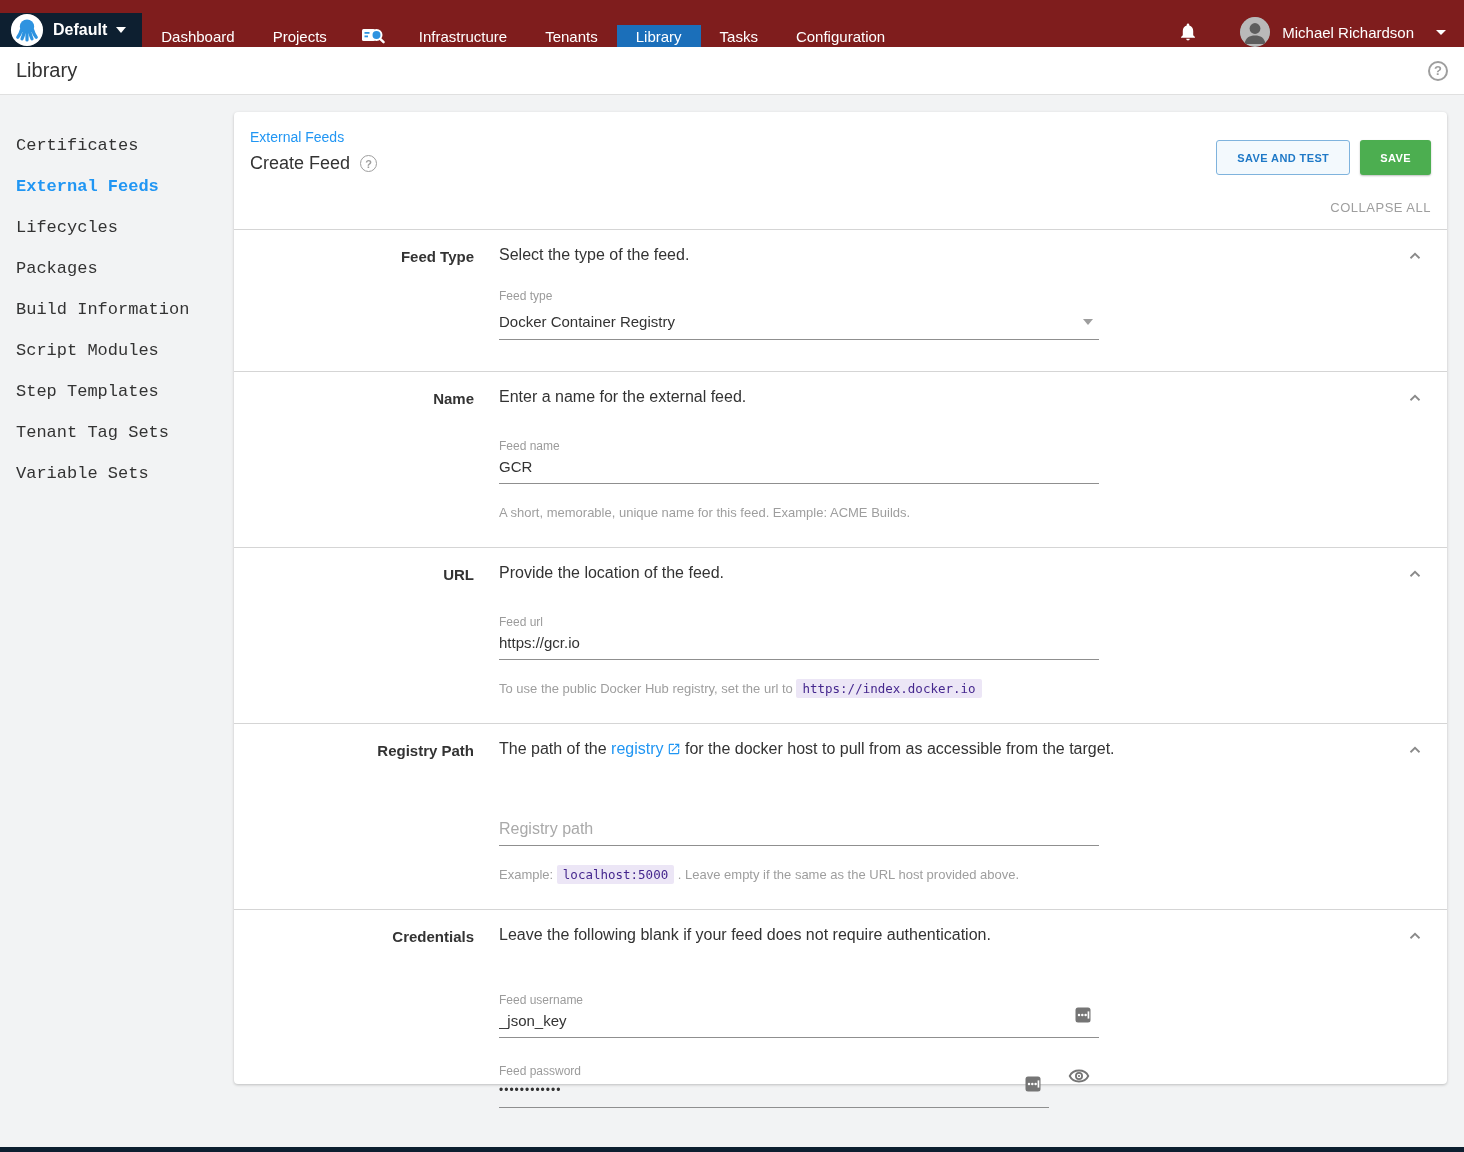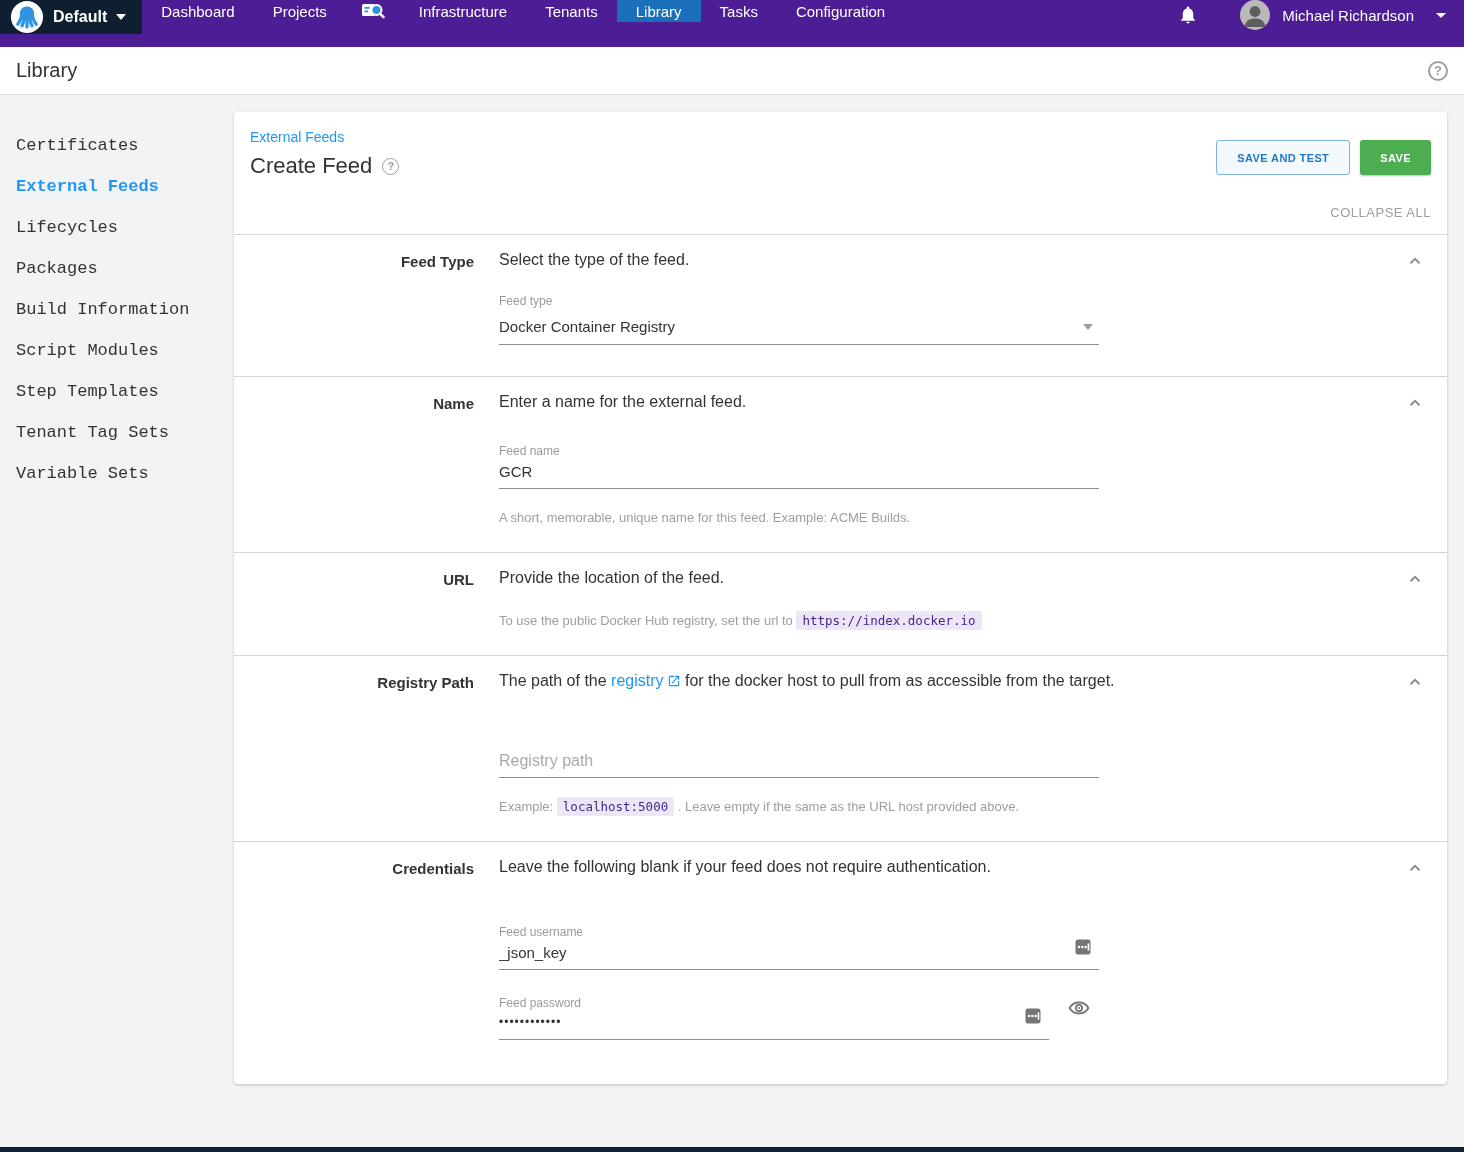--- a/index.html
+++ b/index.html
@@ -1,20 +1,20 @@
 <!DOCTYPE html>
 <html><head>
 <meta charset="utf-8">
 <style>
   * { margin:0; padding:0; box-sizing:border-box; }
   html,body { width:1464px; height:1152px; overflow:hidden; }
   body { font-family:"Liberation Sans", sans-serif; background:#f2f3f4; color:#333; }
 
   
-  .topnav { height:47px; background:#4c1d95; display:flex; align-items:flex-start; color:#fff; }
+  .topnav { height:47px; background:#7f1d1d; display:flex; align-items:flex-end; color:#fff; }
   .space-switcher { background:#0d1f30; display:flex; align-items:center; padding:0 16px 0 10px; gap:9px; cursor:pointer; }
   .space-switcher .space-label { font-size:16px; font-weight:bold; color:#fff; }
   .caret-down { width:0; height:0; border-left:5px solid transparent; border-right:5px solid transparent; border-top:6px solid #fff; display:inline-block; }
   .nav-items { display:flex; align-items:stretch; }
   .nav-item { display:flex; align-items:center; padding:0 19px; font-size:15px; color:#fff; cursor:pointer; white-space:nowrap; }
   .nav-item.active { background:#1b6fba; }
   .nav-search { display:flex; align-items:center; padding:0 14px; cursor:pointer; }
   .topnav-right { margin-left:auto; display:flex; align-items:center; gap:0; padding-right:18px; }
   .bell-wrap { margin-right:42px; cursor:pointer; display:flex; align-items:center; }
   .avatar { width:30px; height:30px; border-radius:50%; background:radial-gradient(circle at 50% 38%, #cfcfcf 0%, #9a9a9a 55%, #6f6f6f 100%); overflow:hidden; display:flex; align-items:flex-end; justify-content:center; }
@@ -32,21 +32,21 @@
   .sidebar { width:234px; padding:30px 0 0;font-family:Liberation Mono, monospace; }
   .side-item { padding:11px 16px; font-size:17px; color:#333; cursor:pointer; }
   .side-item.active { color:#2196f3; font-weight:bold; }
 
   .main { flex:1; padding:17px 17px 0 0; }
   .card { background:#fff; border-radius:4px; box-shadow:0 1px 3px rgba(0,0,0,.22); height:972px; position:relative; }
 
   .card-head { padding:16px 16px 0; position:relative; }
   .breadcrumb { font-size:14px; color:#2196f3; cursor:pointer; display:inline-block; }
   .page-title-row { display:flex; align-items:center; gap:10px; margin-top:7px; }
-  .page-title { font-size:22px; color:#333; }
+  .page-title { font-size:18px; color:#333; }
   .help-sm { width:17px; height:17px; border:1.5px solid #9e9e9e; border-radius:50%; color:#9e9e9e; font-size:11px; font-weight:bold; display:flex; align-items:center; justify-content:center; cursor:pointer; }
   .head-buttons { position:absolute; right:16px; top:28px; display:flex; gap:10px; }
   .btn { height:35px; border-radius:3px; font-size:11px; font-weight:bold; letter-spacing:.4px; padding:0 20px; cursor:pointer; font-family:"Liberation Sans",sans-serif; }
   .btn-outline { background:#f3f9fd; border:1px solid #7fb3dd; color:#1f79c7; }
   .btn-green { background:#4cae50; border:none; color:#fff; box-shadow:0 1px 2px rgba(0,0,0,.25); }
   .collapse-row { text-align:right; padding:24px 16px 13px; }
   .collapse-all { font-size:13px; color:#9e9e9e; letter-spacing:.5px; cursor:pointer; }
 
   
   .section { border-top:1px solid #d5d5d5; padding-top:16px; }
@@ -224,20 +224,24 @@
       <div class="section" style="padding-bottom:27px;">
         <div class="sec-grid">
           <div class="sec-label">URL</div>
           <div class="sec-desc">Provide the location of the feed.</div>
           <div class="sec-chevron">
             <svg width="18" height="18" viewBox="0 0 24 24">
                 <polyline points="6,15 12,9 18,15" fill="none" stroke="#8a8a8a" stroke-width="2.4"></polyline>
               </svg>
           </div>
           <div class="sec-body">
+            <div class="text-field" style="margin-top:28px;">
+              <div class="field-label">Feed url</div>
+              <input type="text" value="https://gcr.io" style="">
+            </div>
             <div class="helper">
               <span>To use the public Docker Hub registry, set the url to</span>
               <span class="code-chip">https://index.docker.io</span>
             </div>
           </div>
         </div>
       </div>
 
       <div class="section" style="padding-bottom:27px;">
         <div class="sec-grid">

